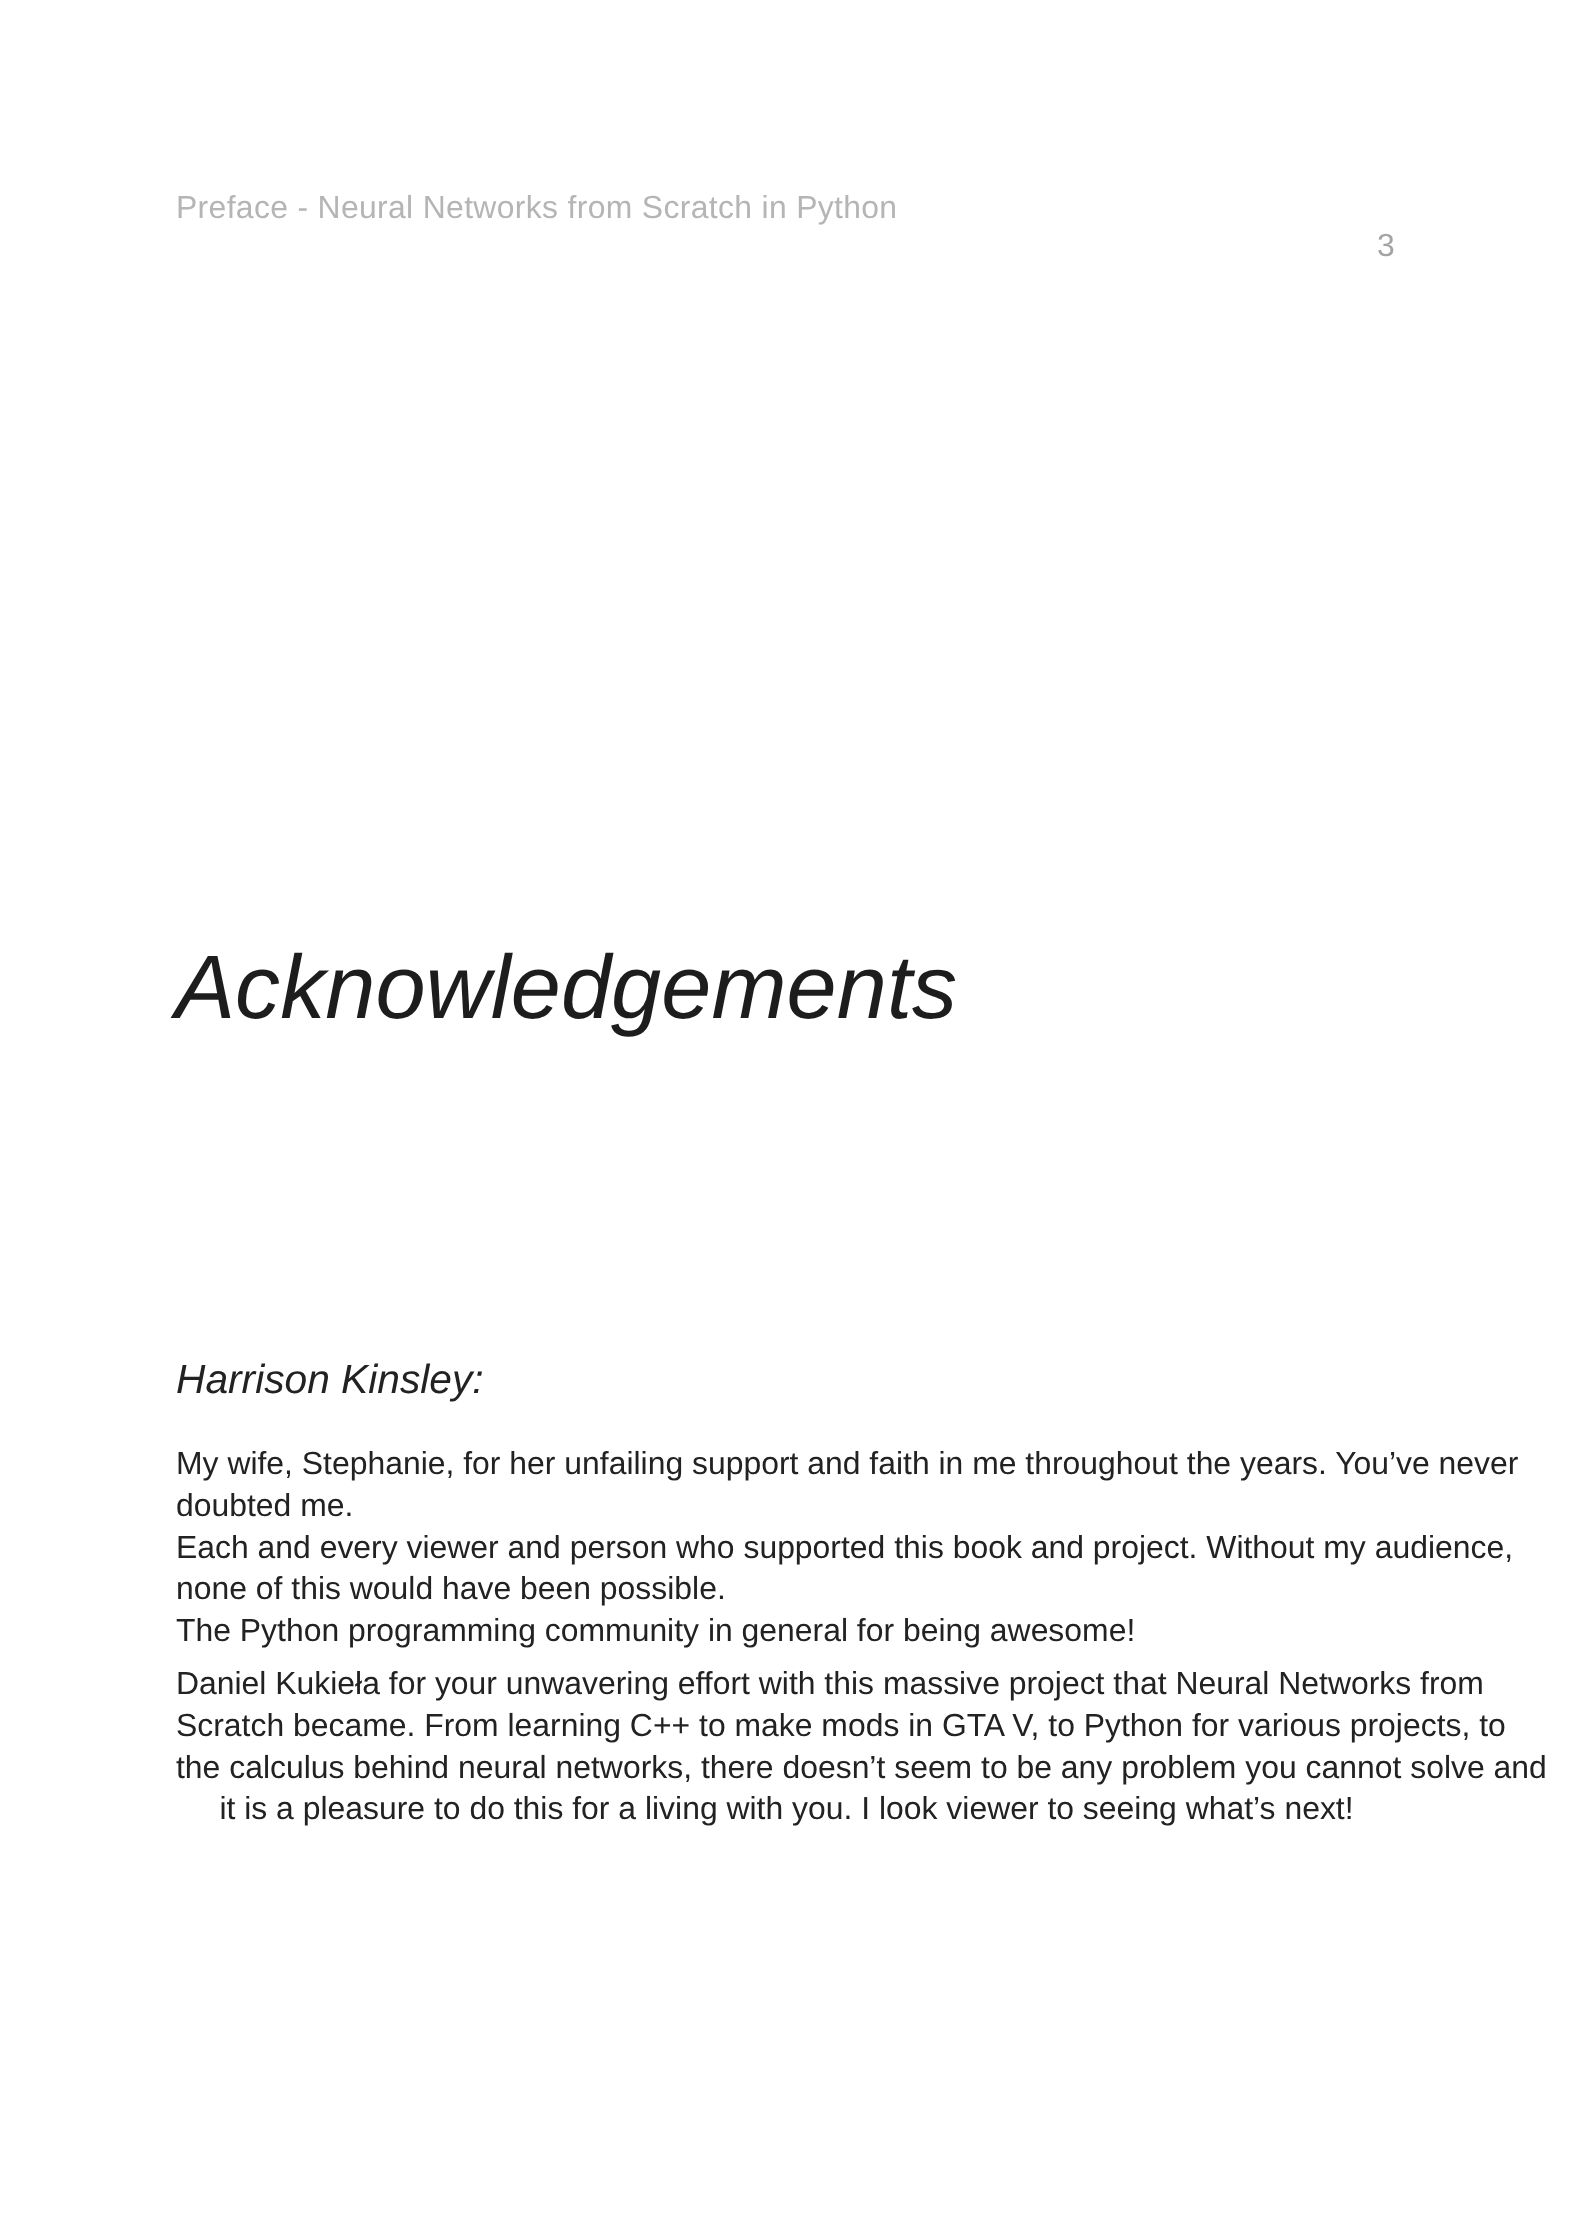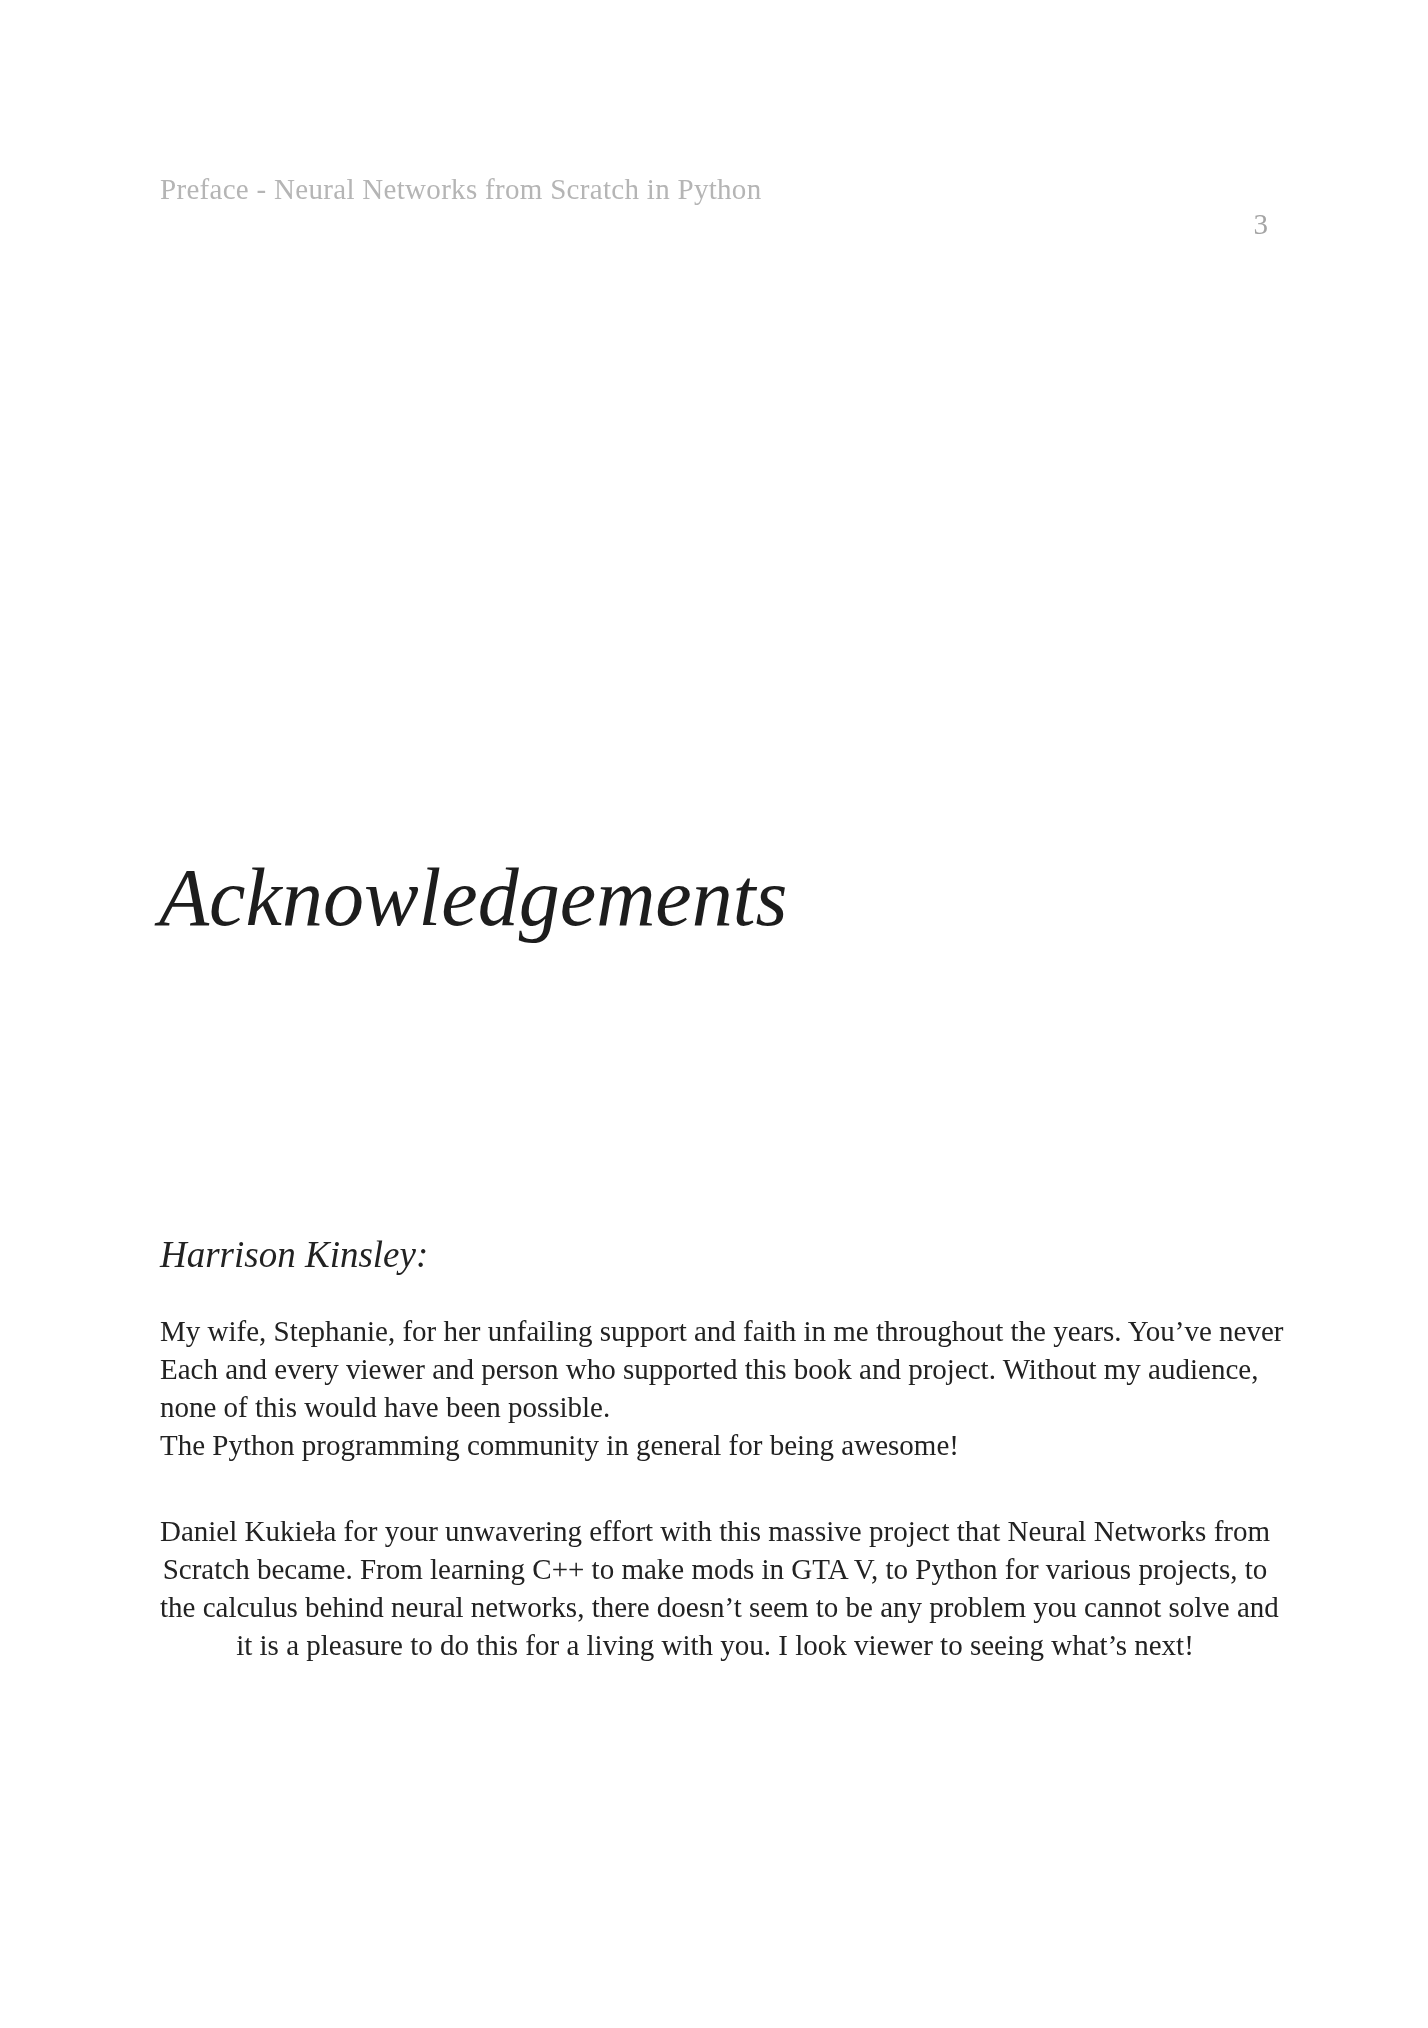--- a/index.html
+++ b/index.html
@@ -5,21 +5,21 @@
   html, body {
     margin: 0;
     padding: 0;
     background: #ffffff;
   }
   .page {
     position: relative;
     width: 1428px;
     height: 2028px;
     background: #ffffff;
-    font-family: Liberation Serif, serif;
+    font-family: Liberation Sans, sans-serif;
     overflow: hidden;
   }
   .running-header {
     position: absolute;
     left: 160px;
     top: 172px;
     font-size: 29px;
     line-height: 1.2;
     color: #b5b5b5;
     letter-spacing: 0.3px;
@@ -75,20 +75,21 @@
   <div class="running-header">Preface - Neural Networks from Scratch in Python</div>
 
   <div class="page-number">3</div>
 
   <h1 class="chapter-title" style="margin:3px; font-weight:normal;">Acknowledgements</h1>
 
   <div class="attribution">Harrison Kinsley:</div>
 
   <div class="paragraph" id="para1">
     <div class="line">My wife, Stephanie, for her unfailing support and faith in me throughout the years. You’ve never</div>
+    <div class="line">doubted me.</div>
     <div class="line">Each and every viewer and person who supported this book and project. Without my audience,</div>
     <div class="line">none of this would have been possible.</div>
     <div class="line">The Python programming community in general for being awesome!</div>
   </div>
 
   <div class="paragraph" id="para2">
     <div class="line">Daniel Kukieła for your unwavering effort with this massive project that Neural Networks from</div>
     <div class="line">Scratch became. From learning C++ to make mods in GTA V, to Python for various projects, to</div>
     <div class="line">the calculus behind neural networks, there doesn’t seem to be any problem you cannot solve and</div>
     <div class="line">it is a pleasure to do this for a living with you. I look viewer to seeing what’s next!</div>

